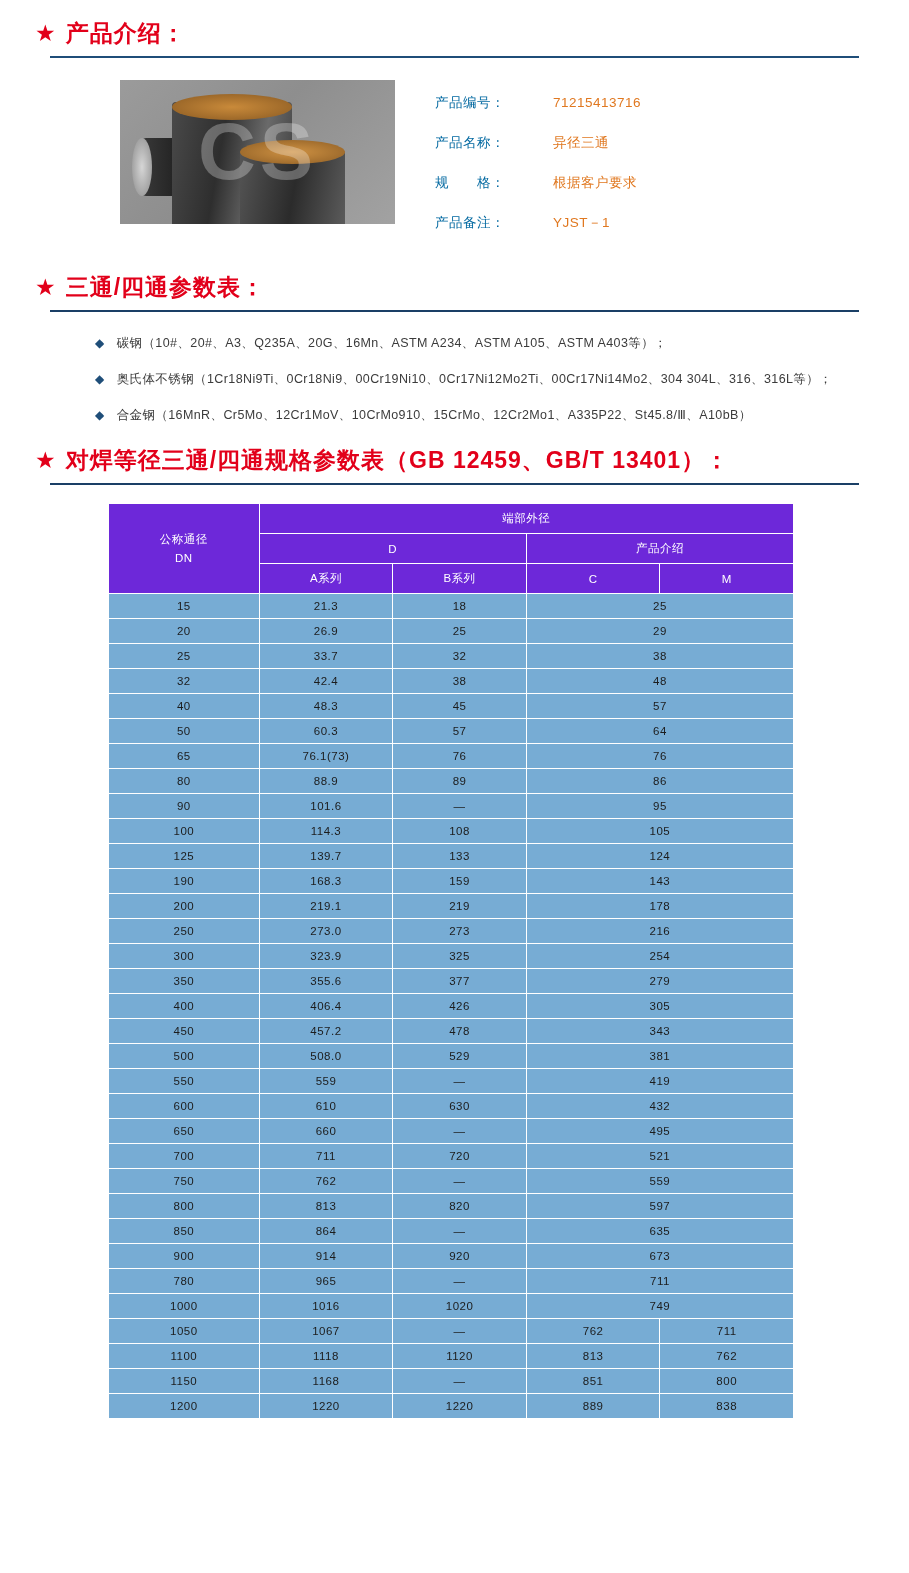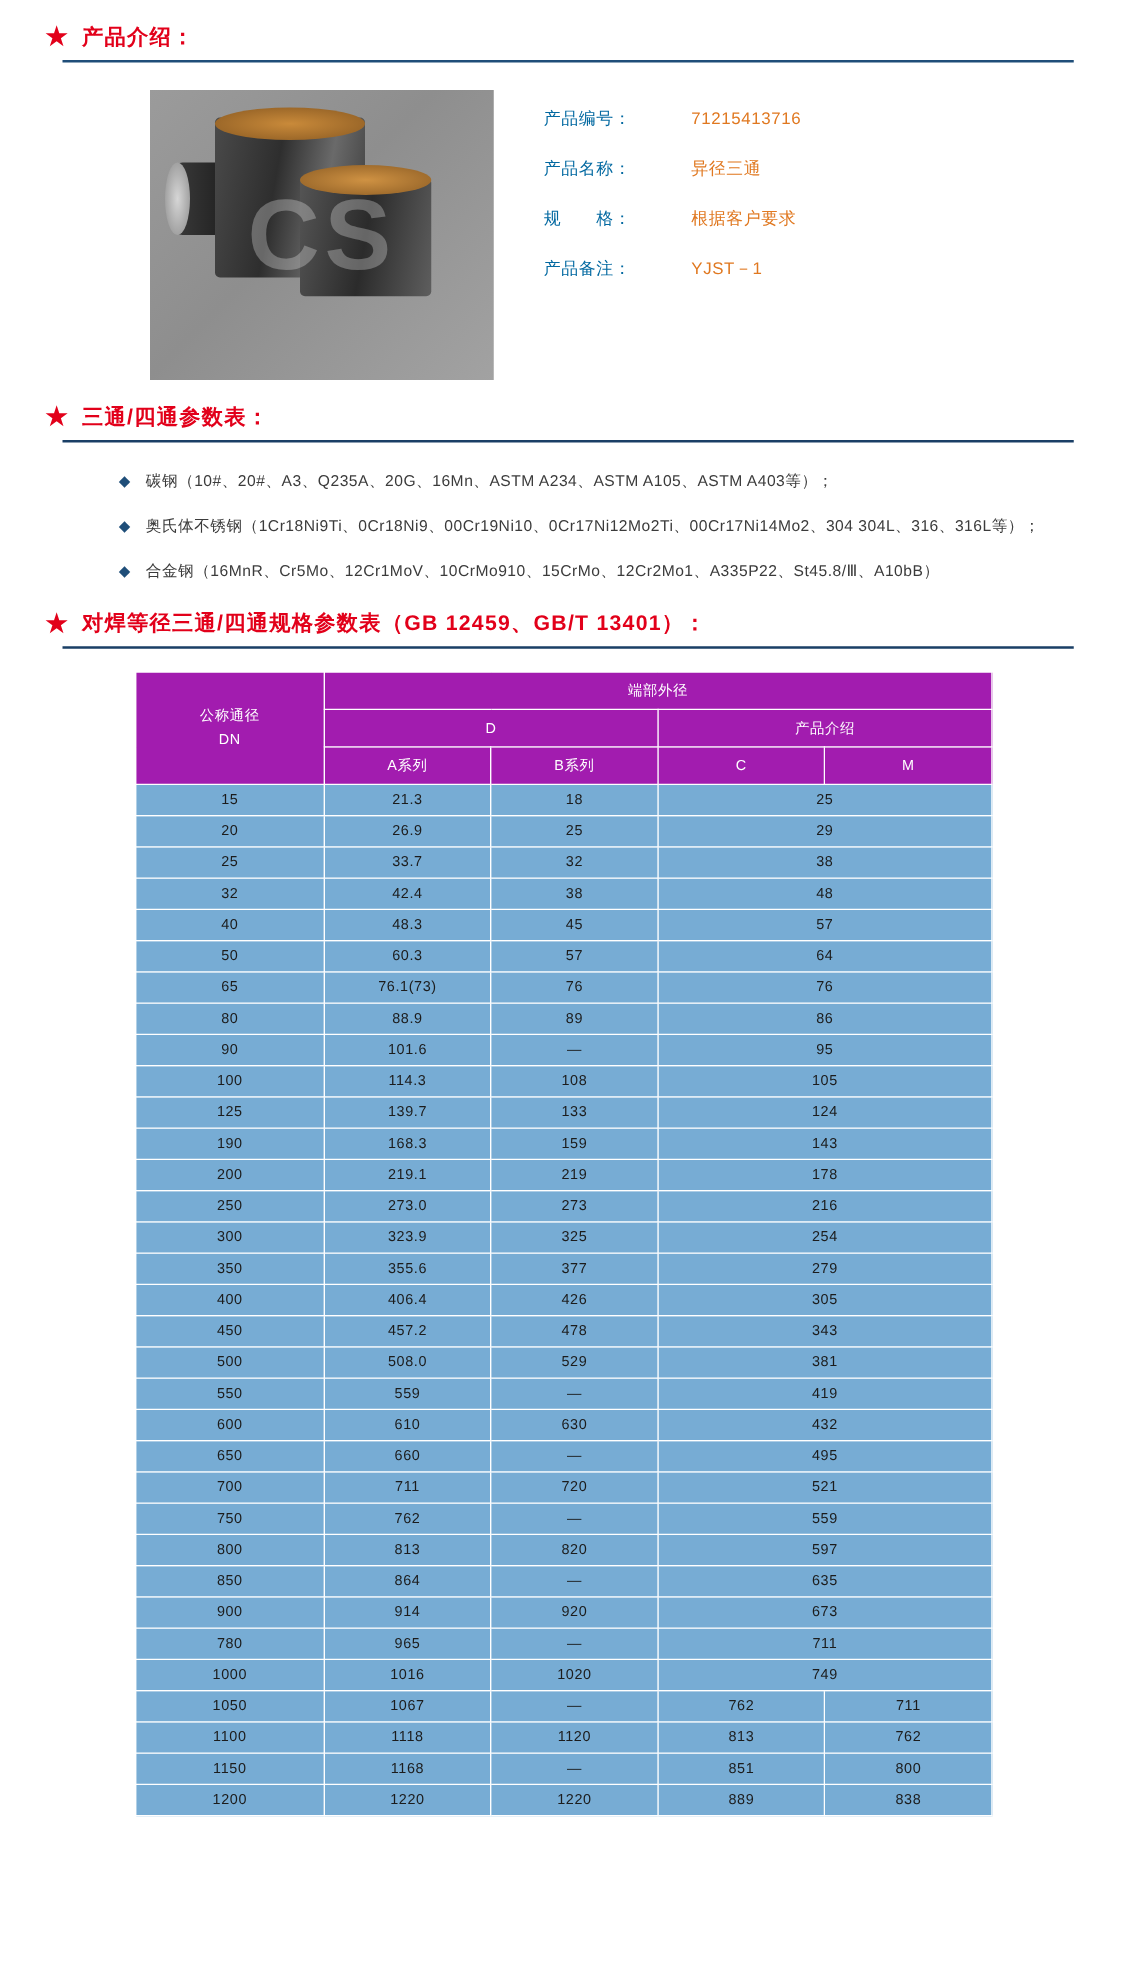--- a/index.html
+++ b/index.html
@@ -23,41 +23,41 @@
     margin-top: 18px;
   }
   .star {
     color: #e2001a;
     font-size: 23px;
     line-height: 1;
     display: inline-block;
   }
   .section-title {
     color: #e2001a;
-    font-size: 17px;
+    font-size: 23px;
     font-weight: bold;
     letter-spacing: 1px;
   }
   .rule {
     height: 2px;
     background: #1f4e79;
     margin: 7px 15px 0 15px;
   }
   .rule.thin { background: #1a3f66; height: 2px; }
 
   
   .intro {
     display: flex;
     gap: 40px;
     margin-top: 22px;
     padding-left: 85px;
   }
   .product-image {
     width: 275px;
-    height: 232px;
+    height: 144px;
     background: linear-gradient(135deg,#9b9b9b 0%, #8e8e8e 45%, #a2a2a2 100%);
     position: relative;
     overflow: hidden;
     flex: none;
     padding-left: 22px;
   }
   .pi-watermark {
     position: absolute;
     inset: 0;
     display: flex;
@@ -149,21 +149,21 @@
     color: #1a1a1a;
   }
   table.spec-table th,
   table.spec-table td {
     border: 1px solid #ffffff;
     text-align: center;
     padding: 5px 2px;
     letter-spacing: 0.5px;
   }
   table.spec-table th {
-    background: #a21caf;
+    background: #6d28d9;
     color: #ffffff;
     font-weight: normal;
     padding: 7px 2px;
   }
   table.spec-table td {
     background: #77acd4;
     color: #1c1c1c;
     height: 25px;
   }
   .th-dn { line-height: 1.6; }

